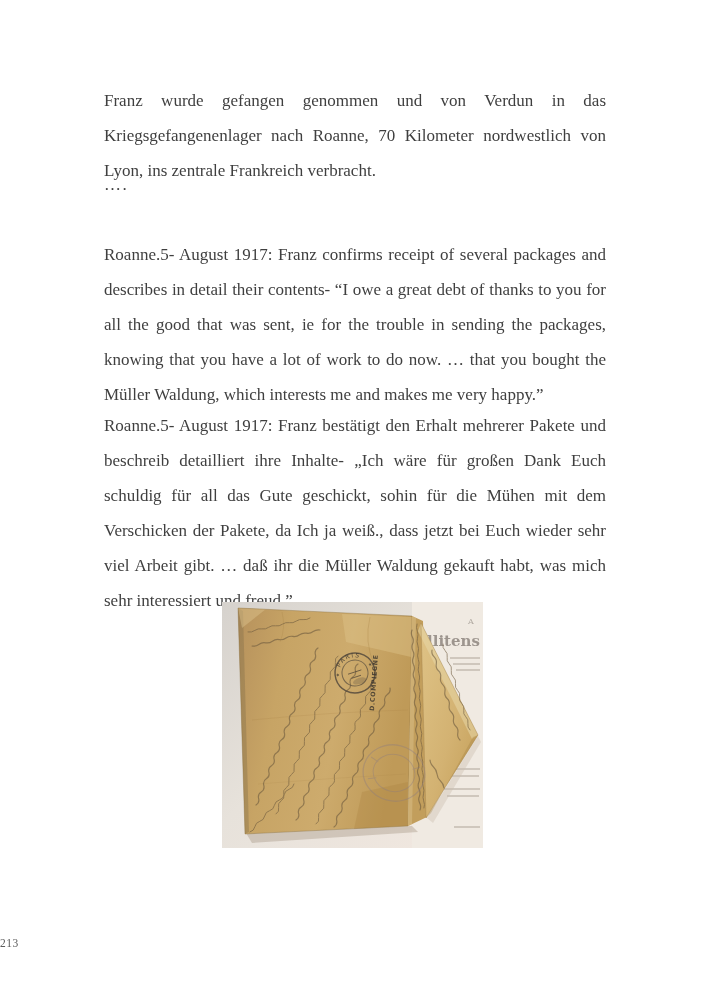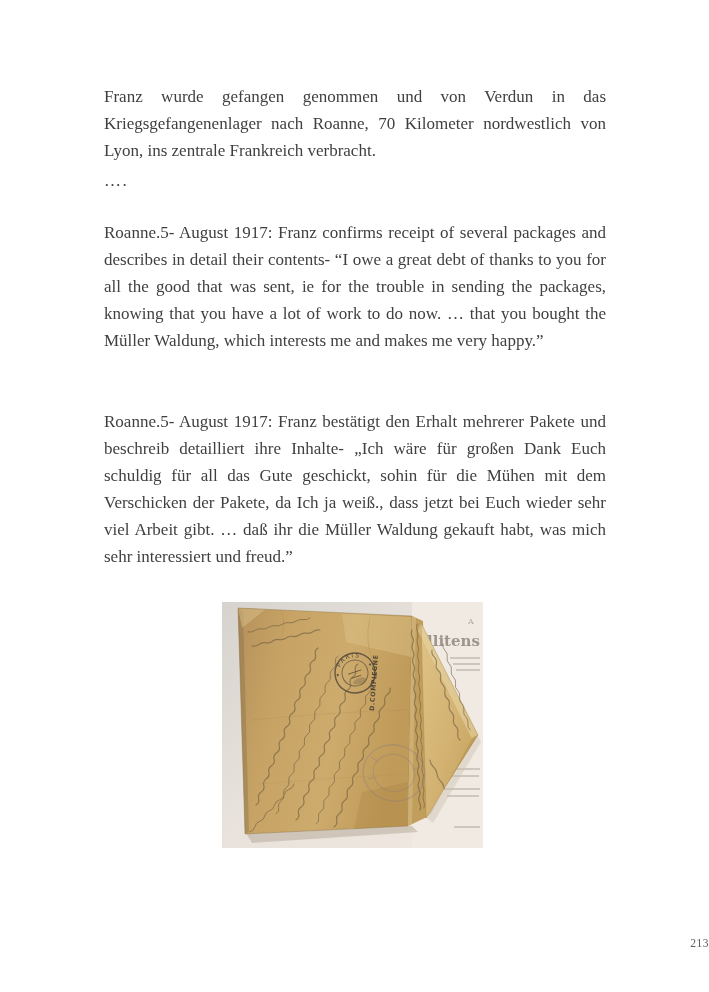--- a/index.html
+++ b/index.html
@@ -3,31 +3,31 @@
 <meta charset="utf-8">
 <style>
   *{box-sizing:border-box}
   html,body{margin:0;padding:0;background:#ffffff}
   .page{
     position:relative;width:709px;height:992px;background:#ffffff;
     font-family:"Liberation Serif",serif;color:#3f3f3f;overflow:hidden;
   }
   .para{
     position:absolute;left:104px;width:502px;margin:0;
-    font-size:17px;line-height:27px;text-align:justify;text-justify:inter-word;
+    font-size:17px;line-height:35px;text-align:justify;text-justify:inter-word;
   }
   .p1{top:83px}
   .pe{top:167px;letter-spacing:1.5px}
-  .p2{top:219px}
+  .p2{top:237px}
   .p3{top:408px}
   .photo{position:absolute;left:222px;top:602px;width:261px;height:246px;margin:0}
   .photo svg{display:block}
   .pagenum{
-    position:absolute;top:937px;left:0;width:709px;text-align:right;
-    font-size:11.5px;color:#5a5a5a;letter-spacing:.5px;padding-left:8px;
+    position:absolute;top:937px;left:0;width:709px;text-align:left;
+    font-size:11.5px;color:#5a5a5a;letter-spacing:.5px;
   }
 </style>
 </head>
 <body>
 
 <div class="page">
 
   <p class="para p1">Franz wurde gefangen genommen und von Verdun in das Kriegsgefangenenlager nach Roanne, 70 Kilometer nordwestlich von Lyon, ins zentrale Frankreich verbracht.</p>
 
   <p class="para pe">….</p>

